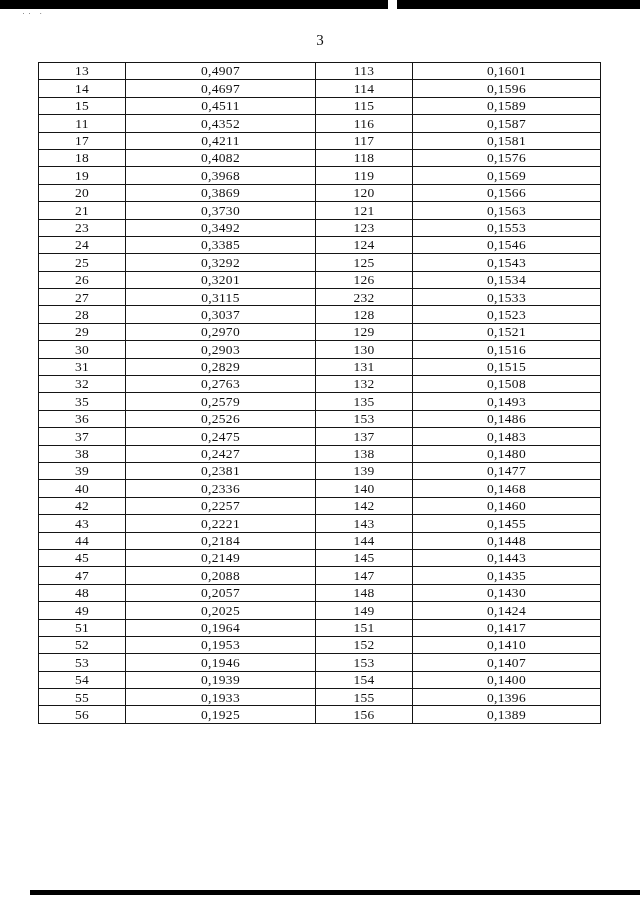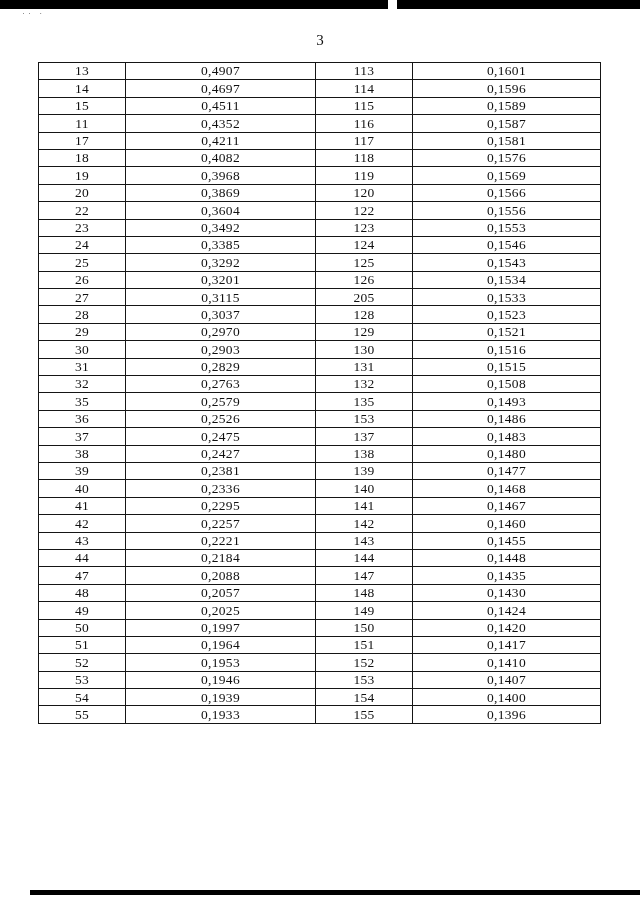--- a/index.html
+++ b/index.html
@@ -128,24 +128,24 @@
         <td>119</td>
         <td>0,1569</td>
       </tr>
       <tr>
         <td>20</td>
         <td>0,3869</td>
         <td>120</td>
         <td>0,1566</td>
       </tr>
       <tr>
-        <td>22</td>
-        <td>0,3604</td>
-        <td>122</td>
-        <td>0,1556</td>
+        <td>21</td>
+        <td>0,3730</td>
+        <td>121</td>
+        <td>0,1563</td>
       </tr>
       <tr>
         <td>23</td>
         <td>0,3492</td>
         <td>123</td>
         <td>0,1553</td>
       </tr>
       <tr>
         <td>24</td>
         <td>0,3385</td>
@@ -160,21 +160,21 @@
       </tr>
       <tr>
         <td>26</td>
         <td>0,3201</td>
         <td>126</td>
         <td>0,1534</td>
       </tr>
       <tr>
         <td>27</td>
         <td>0,3115</td>
-        <td>205</td>
+        <td>232</td>
         <td>0,1533</td>
       </tr>
       <tr>
         <td>28</td>
         <td>0,3037</td>
         <td>128</td>
         <td>0,1523</td>
       </tr>
       <tr>
         <td>29</td>
@@ -230,68 +230,62 @@
         <td>139</td>
         <td>0,1477</td>
       </tr>
       <tr>
         <td>40</td>
         <td>0,2336</td>
         <td>140</td>
         <td>0,1468</td>
       </tr>
       <tr>
-        <td>41</td>
-        <td>0,2295</td>
-        <td>141</td>
-        <td>0,1467</td>
-      </tr>
-      <tr>
         <td>42</td>
         <td>0,2257</td>
         <td>142</td>
         <td>0,1460</td>
       </tr>
       <tr>
         <td>43</td>
         <td>0,2221</td>
         <td>143</td>
         <td>0,1455</td>
       </tr>
       <tr>
         <td>44</td>
         <td>0,2184</td>
         <td>144</td>
         <td>0,1448</td>
       </tr>
       <tr>
+        <td>45</td>
+        <td>0,2149</td>
+        <td>145</td>
+        <td>0,1443</td>
+      </tr>
+      <tr>
         <td>47</td>
         <td>0,2088</td>
         <td>147</td>
         <td>0,1435</td>
       </tr>
       <tr>
         <td>48</td>
         <td>0,2057</td>
         <td>148</td>
         <td>0,1430</td>
       </tr>
       <tr>
         <td>49</td>
         <td>0,2025</td>
         <td>149</td>
         <td>0,1424</td>
       </tr>
       <tr>
-        <td>50</td>
-        <td>0,1997</td>
-        <td>150</td>
-        <td>0,1420</td>
-      </tr>
-      <tr>
         <td>51</td>
         <td>0,1964</td>
         <td>151</td>
         <td>0,1417</td>
       </tr>
       <tr>
         <td>52</td>
         <td>0,1953</td>
         <td>152</td>
         <td>0,1410</td>
@@ -307,16 +301,22 @@
         <td>0,1939</td>
         <td>154</td>
         <td>0,1400</td>
       </tr>
       <tr>
         <td>55</td>
         <td>0,1933</td>
         <td>155</td>
         <td>0,1396</td>
       </tr>
+      <tr>
+        <td>56</td>
+        <td>0,1925</td>
+        <td>156</td>
+        <td>0,1389</td>
+      </tr>
     </tbody>
 </table>
 
 <div class="bottom-line"></div>
 
 </body></html>

